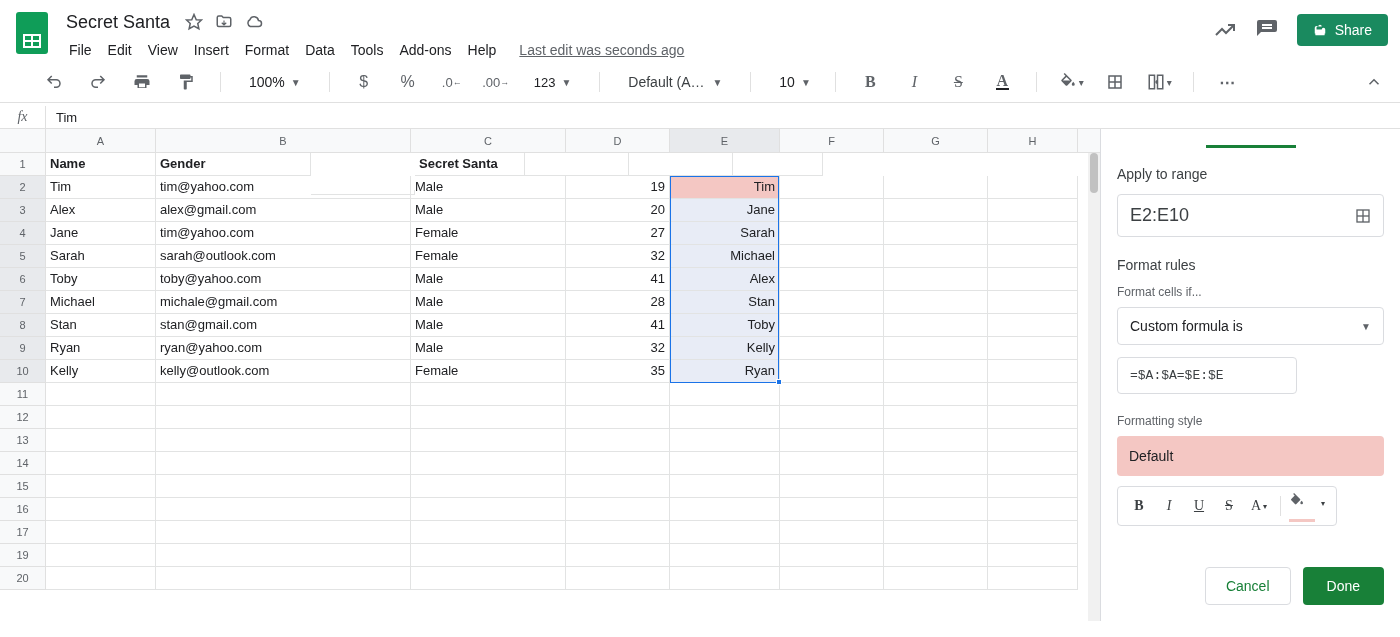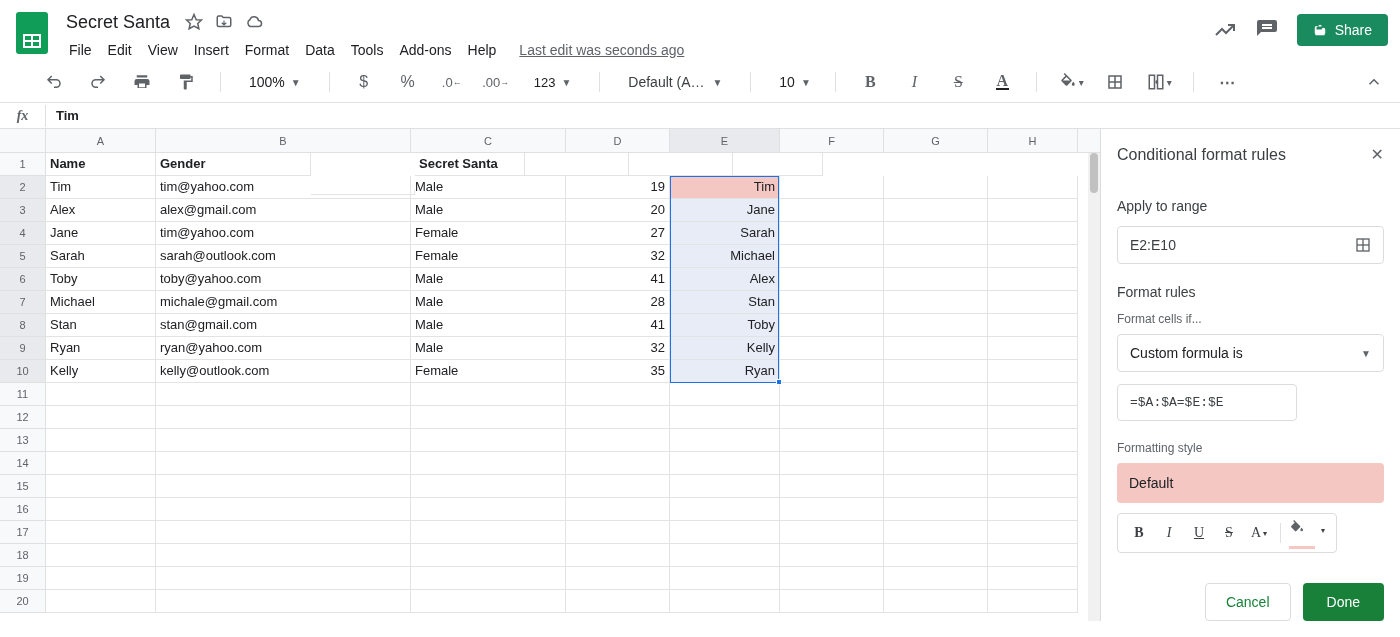--- a/index.html
+++ b/index.html
@@ -25,21 +25,21 @@
   .toolbar-wrap { border-bottom: 1px solid #e0e0e0; }
   .toolbar { display: flex; align-items: center; padding: 4px 12px 4px 40px; gap: 16px; height: 40px; }
   .tb-btn { min-width: 28px; height: 28px; display: flex; align-items: center; justify-content: center; color: #5f6368; cursor: pointer; border-radius: 2px; font-size: 16px; }
   .tb-sep { width: 1px; height: 20px; background: #e0e0e0; margin: 0 4px; }
   .tb-select { display:flex; align-items:center; gap:6px; padding: 0 8px; cursor:pointer; color:#202124; font-size:14px; }
   .tb-caret { font-size: 10px; color:#5f6368; }
   .tb-font { width: 90px; overflow:hidden; text-overflow:ellipsis; white-space:nowrap; font-size:14px; color:#3c4043; }
   .collapse { margin-left: auto; }
   
   
-  .formula-bar { display:flex; align-items:center; border-bottom:1px solid #e0e0e0; height:26px;font-weight:bold; }
+  .formula-bar { display:flex; align-items:flex-end; border-bottom:1px solid #e0e0e0; height:26px; }
   .fx { width: 46px; text-align:center; font-style:italic; color:#5f6368; border-right:1px solid #e0e0e0; font-family: serif; font-size:14px; padding:3px 0;}
   .formula-input { flex:1; padding: 3px 10px; font-size:13px; }
   
   
   .main { display:flex; height: calc(637px - 145px); }
   .sheet-area { flex:1; position:relative; overflow:hidden; display:flex; flex-direction:column; }
   
   
   .grid-head-row { display:flex; background:#f8f9fa; border-bottom:1px solid #e0e0e0; height:24px; position:sticky; top:0;}
   .corner { width:46px; background:#f8f9fa; border-right:1px solid #e0e0e0;}
@@ -60,21 +60,21 @@
   .vscroll-thumb { position:absolute; left:2px; width:8px; background:#c1c1c1; border-radius:4px;}
   
   
   .sidepanel { width: 300px; min-width:300px; border-left:1px solid #dadce0; padding: 16px 16px; display:flex; flex-direction:column; overflow-y:auto;}
   .sp-head { display:flex; align-items:center; justify-content:space-between; margin-bottom: 16px;}
   .sp-title { font-size:16px; color:#3c4043; }
   .sp-close { cursor:pointer; font-size:16px; color:#5f6368;}
   .sp-tab-indicator { height:3px; background:#188038; width:90px; margin:0 auto 18px;}
   .sp-label { font-size:14px; font-weight:500; color:#3c4043; margin-bottom:12px;}
   .sp-sublabel { font-size:12px; color:#5f6368; margin-bottom:8px;}
-  .sp-input { width:100%; border:1px solid #dadce0; border-radius:4px; padding:10px 12px; font-size:14px; color:#3c4043; display:flex; align-items:center; justify-content:space-between; margin-bottom:20px;}
+  .sp-input { width:100%; border:1px solid #dadce0; border-radius:4px; padding:10px 12px; font-size:18px; color:#3c4043; display:flex; align-items:center; justify-content:space-between; margin-bottom:20px;}
   .sp-input .grid-icon { color:#5f6368;}
   .sp-select { width:100%; border:1px solid #dadce0; border-radius:4px; padding:10px 12px; font-size:14px; display:flex; justify-content:space-between; align-items:center; margin-bottom:12px; cursor:pointer;}
   .sp-formula { width:180px; border:1px solid #dadce0; border-radius:4px; padding:10px 12px; font-size:13px; color:#3c4043; font-family: 'Courier New', monospace; margin-bottom:20px;}
   .sp-style-preview { background:#f4c7c3; border-radius:4px; padding:12px; font-size:14px; margin-bottom:10px;}
   .sp-format-row { display:flex; align-items:center; gap:4px; border:1px solid #dadce0; border-radius:4px; padding:6px 8px; width:220px; margin-bottom: 20px;}
   .fmt-btn { width:26px; height:26px; display:flex; align-items:center; justify-content:center; cursor:pointer; color:#3c4043; font-size:14px;}
   .fmt-sep { width:1px; height:20px; background:#e0e0e0; margin:0 4px;}
   .sp-actions { display:flex; gap:12px; justify-content:flex-end; margin-top:auto; padding-top:10px;}
   .btn-cancel { border:1px solid #dadce0; background:#fff; color:#188038; padding:10px 20px; border-radius:4px; font-size:14px; font-weight:500; cursor:pointer;}
   .btn-done { background:#188038; color:#fff; border:none; padding:10px 24px; border-radius:4px; font-size:14px; font-weight:500; cursor:pointer;}
@@ -425,31 +425,20 @@
           <div class="cell" style="width: 110px;"></div>
           <div class="cell" style="width: 255px;"></div>
           <div class="cell" style="width: 155px;"></div>
           <div class="cell" style="width: 104px;"></div>
           <div class="cell" style="width: 110px;"></div>
           <div class="cell" style="width: 104px;"></div>
           <div class="cell" style="width: 104px;"></div>
           <div class="cell" style="width: 90px;"></div>
         </div>
         <div class="row">
-          <div class="row-head">18</div>
-          <div class="cell" style="width: 110px;"></div>
-          <div class="cell" style="width: 255px;"></div>
-          <div class="cell" style="width: 155px;"></div>
-          <div class="cell" style="width: 104px;"></div>
-          <div class="cell" style="width: 110px;"></div>
-          <div class="cell" style="width: 104px;"></div>
-          <div class="cell" style="width: 104px;"></div>
-          <div class="cell" style="width: 90px;"></div>
-        </div>
-        <div class="row">
           <div class="row-head">19</div>
           <div class="cell" style="width: 110px;"></div>
           <div class="cell" style="width: 255px;"></div>
           <div class="cell" style="width: 155px;"></div>
           <div class="cell" style="width: 104px;"></div>
           <div class="cell" style="width: 110px;"></div>
           <div class="cell" style="width: 104px;"></div>
           <div class="cell" style="width: 104px;"></div>
           <div class="cell" style="width: 90px;"></div>
         </div>
@@ -466,24 +455,20 @@
         </div>
         <div class="sel-border" style="left: 670px; top: 23px; width: 109px; height: 207px;"></div>
         <div class="sel-handle" style="left: 776px; top: 226px;"></div>
       </div>
     <div class="vscroll-track">
       <div class="vscroll-thumb" style="top:0; height:40px;"></div>
     </div>
   </div>
 
   <div class="sidepanel">
-    <div class="sp-head">
-      <span class="sp-title">Conditional format rules</span>
-      <span class="sp-close">✕</span>
-    </div>
     <div class="sp-tab-indicator"></div>
 
     <div class="sp-label">Apply to range</div>
     <div class="sp-input">
       <span>E2:E10</span>
       <span class="grid-icon">
         <svg width="16" height="16" viewBox="0 0 24 24" fill="none" stroke="#5f6368" stroke-width="2">
             <rect x="3" y="3" width="18" height="18"></rect>
             <line x1="3" y1="12" x2="21" y2="12"></line>
             <line x1="12" y1="3" x2="12" y2="21"></line>

